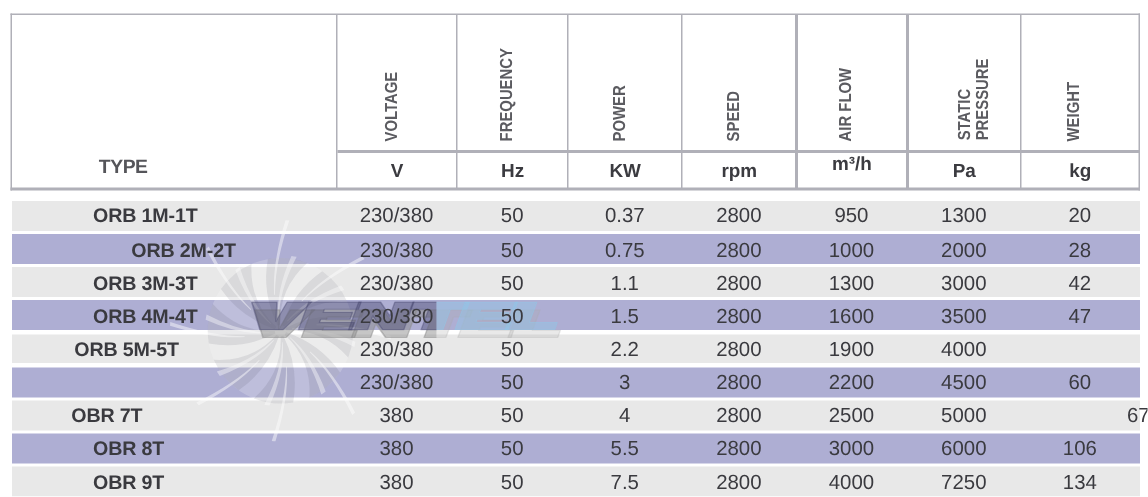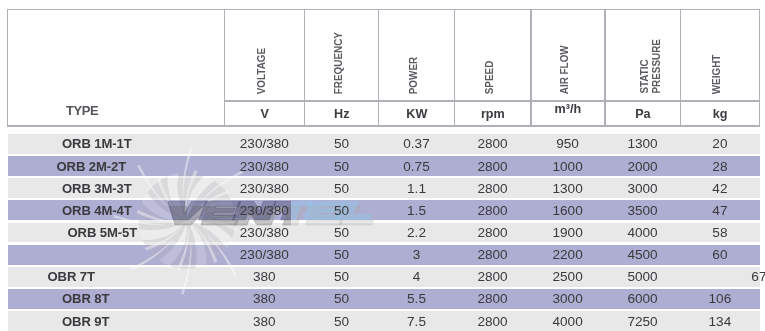--- a/index.html
+++ b/index.html
@@ -104,21 +104,21 @@
         <div class="cell type" style="left: 0px; width: 162.3px; padding-left: 54.5px;">ORB 1M-1T</div>
         <div class="cell" style="left: 216.8px; width: 80.1px;">230/380</div>
         <div class="cell" style="left: 296.9px; width: 74.1px;">50</div>
         <div class="cell" style="left: 371px; width: 76px;">0.37</div>
         <div class="cell" style="left: 447px; width: 76.1px;">2800</div>
         <div class="cell" style="left: 523.1px; width: 74px;">950</div>
         <div class="cell" style="left: 597.1px; width: 75.9px;">1300</div>
         <div class="cell" style="left: 673px; width: 78.8px;">20</div>
       </div>
       <div class="row" style="top: 156.23px;">
-        <div class="cell type" style="left: 0px; width: 162.3px; padding-left: 49px;">ORB 2M-2T</div>
+        <div class="cell type" style="left: 0px; width: 162.3px; padding-left: 80px;">ORB 2M-2T</div>
         <div class="cell" style="left: 216.8px; width: 80.1px;">230/380</div>
         <div class="cell" style="left: 296.9px; width: 74.1px;">50</div>
         <div class="cell" style="left: 371px; width: 76px;">0.75</div>
         <div class="cell" style="left: 447px; width: 76.1px;">2800</div>
         <div class="cell" style="left: 523.1px; width: 74px;">1000</div>
         <div class="cell" style="left: 597.1px; width: 75.9px;">2000</div>
         <div class="cell" style="left: 673px; width: 78.8px;">28</div>
       </div>
       <div class="row" style="top: 178.36px;">
         <div class="cell type" style="left: 0px; width: 162.3px; padding-left: 54.5px;">ORB 3M-3T</div>
@@ -134,28 +134,27 @@
         <div class="cell type" style="left: 0px; width: 162.3px; padding-left: 54.5px;">ORB 4M-4T</div>
         <div class="cell" style="left: 216.8px; width: 80.1px;">230/380</div>
         <div class="cell" style="left: 296.9px; width: 74.1px;">50</div>
         <div class="cell" style="left: 371px; width: 76px;">1.5</div>
         <div class="cell" style="left: 447px; width: 76.1px;">2800</div>
         <div class="cell" style="left: 523.1px; width: 74px;">1600</div>
         <div class="cell" style="left: 597.1px; width: 75.9px;">3500</div>
         <div class="cell" style="left: 673px; width: 78.8px;">47</div>
       </div>
       <div class="row" style="top: 222.62px;">
-        <div class="cell type" style="left: 0px; width: 162.3px; padding-left: 24px; margin-left: 36px;">ORB 5M-5T</div>
+        <div class="cell type" style="left: 0px; width: 162.3px; padding-left: 42px;">ORB 5M-5T</div>
         <div class="cell" style="left: 216.8px; width: 80.1px;">230/380</div>
         <div class="cell" style="left: 296.9px; width: 74.1px;">50</div>
         <div class="cell" style="left: 371px; width: 76px;">2.2</div>
         <div class="cell" style="left: 447px; width: 76.1px;">2800</div>
         <div class="cell" style="left: 523.1px; width: 74px;">1900</div>
         <div class="cell" style="left: 597.1px; width: 75.9px;">4000</div>
-        <div class="cell" style="left: 673px; width: 78.8px;">58</div>
       </div>
       <div class="row" style="top: 244.75px;">
         <div class="cell" style="left: 216.8px; width: 80.1px;">230/380</div>
         <div class="cell" style="left: 296.9px; width: 74.1px;">50</div>
         <div class="cell" style="left: 371px; width: 76px;">3</div>
         <div class="cell" style="left: 447px; width: 76.1px;">2800</div>
         <div class="cell" style="left: 523.1px; width: 74px;">2200</div>
         <div class="cell" style="left: 597.1px; width: 75.9px;">4500</div>
         <div class="cell" style="left: 673px; width: 78.8px;">60</div>
       </div>

